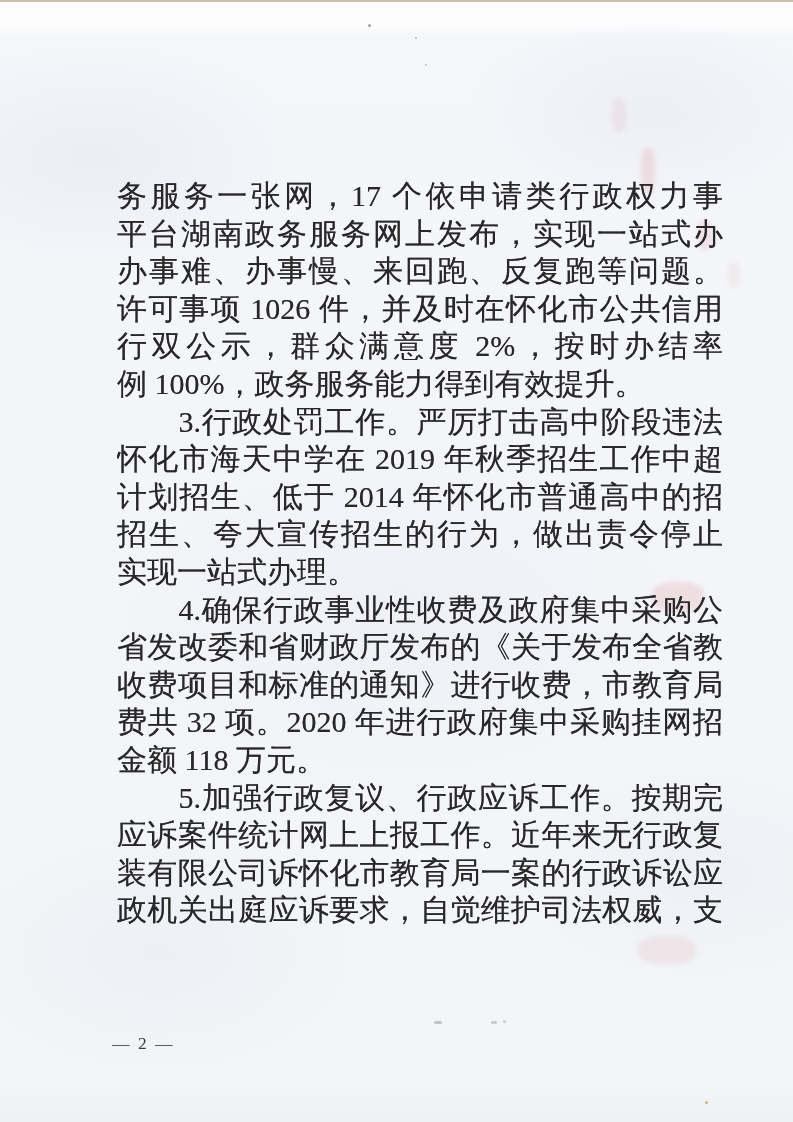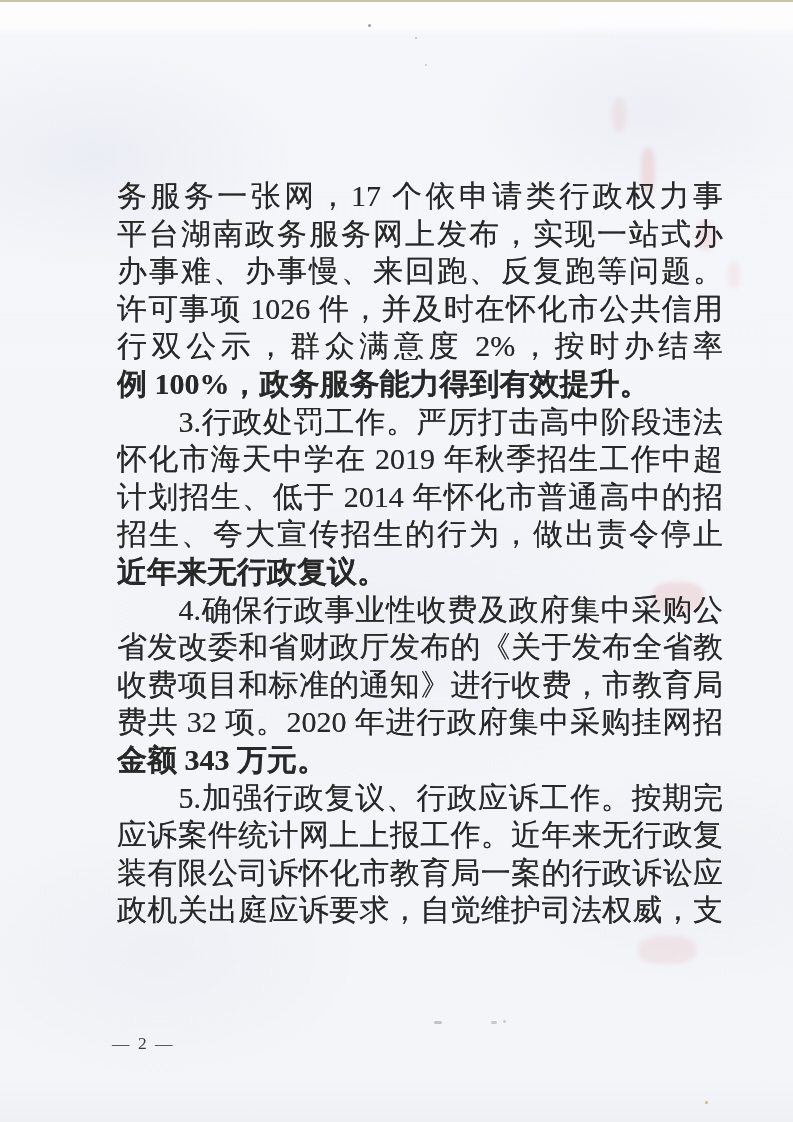--- a/index.html
+++ b/index.html
@@ -44,21 +44,20 @@
     text-shadow: 0 0 0.5px rgba(40,40,40,0.65);
   }
   .line {
     height: 37.6px;
     overflow: hidden;
     text-align: justify;
     text-align-last: justify;
   }
   .line.para-end {
     text-align-last: left;
-    font-weight: bold;
   }
   .page-number {
     position: absolute;
     left: 112px;
     top: 1033px;
     font-size: 17.5px;
     letter-spacing: 2px;
     color: #3d3d3d;
   }
   
@@ -112,26 +111,26 @@
       <div class="line">务服务一张网，17 个依申请类行政权力事项、11 个依职权类行</div>
       <div class="line">平台湖南政务服务网上发布，实现一站式办理，着力解决了群众</div>
       <div class="line">办事难、办事慢、来回跑、反复跑等问题。2020 年共办结行政</div>
       <div class="line">许可事项 1026 件，并及时在怀化市公共信用信息共享平台中进</div>
       <div class="line">行双公示，群众满意度 2%，按时办结率 100%，网上办件比</div>
       <div class="line para-end">例 100%，政务服务能力得到有效提升。</div>
       <div class="line">　　3.行政处罚工作。严厉打击高中阶段违法违规招生行为，对</div>
       <div class="line">怀化市海天中学在 2019 年秋季招生工作中超怀化市教育局核定</div>
       <div class="line">计划招生、低于 2014 年怀化市普通高中的招生分数最低控制线</div>
       <div class="line">招生、夸大宣传招生的行为，做出责令停止 2021 年高中阶段招</div>
-      <div class="line para-end">近年来无行政复议。</div>
+      <div class="line para-end">实现一站式办理。</div>
       <div class="line">　　4.确保行政事业性收费及政府集中采购公开透明。严格按照</div>
       <div class="line">省发改委和省财政厅发布的《关于发布全省教育系统行政事业性</div>
       <div class="line">收费项目和标准的通知》进行收费，市教育局涉及行政事业性收</div>
       <div class="line">费共 32 项。2020 年进行政府集中采购挂网招标项目 1 个，中标</div>
-      <div class="line para-end">金额 343 万元。</div>
+      <div class="line para-end">金额 118 万元。</div>
       <div class="line">　　5.加强行政复议、行政应诉工作。按期完成行政复议和行政</div>
       <div class="line">应诉案件统计网上上报工作。近年来无行政复议，在怀化鼎牌服</div>
       <div class="line">装有限公司诉怀化市教育局一案的行政诉讼应诉中，认真落实行</div>
       <div class="line">政机关出庭应诉要求，自觉维护司法权威，支持法院受理行政案</div>
     </div>
 
   <div class="page-number">— 2 —</div>
 </div>
 
 </body></html>

